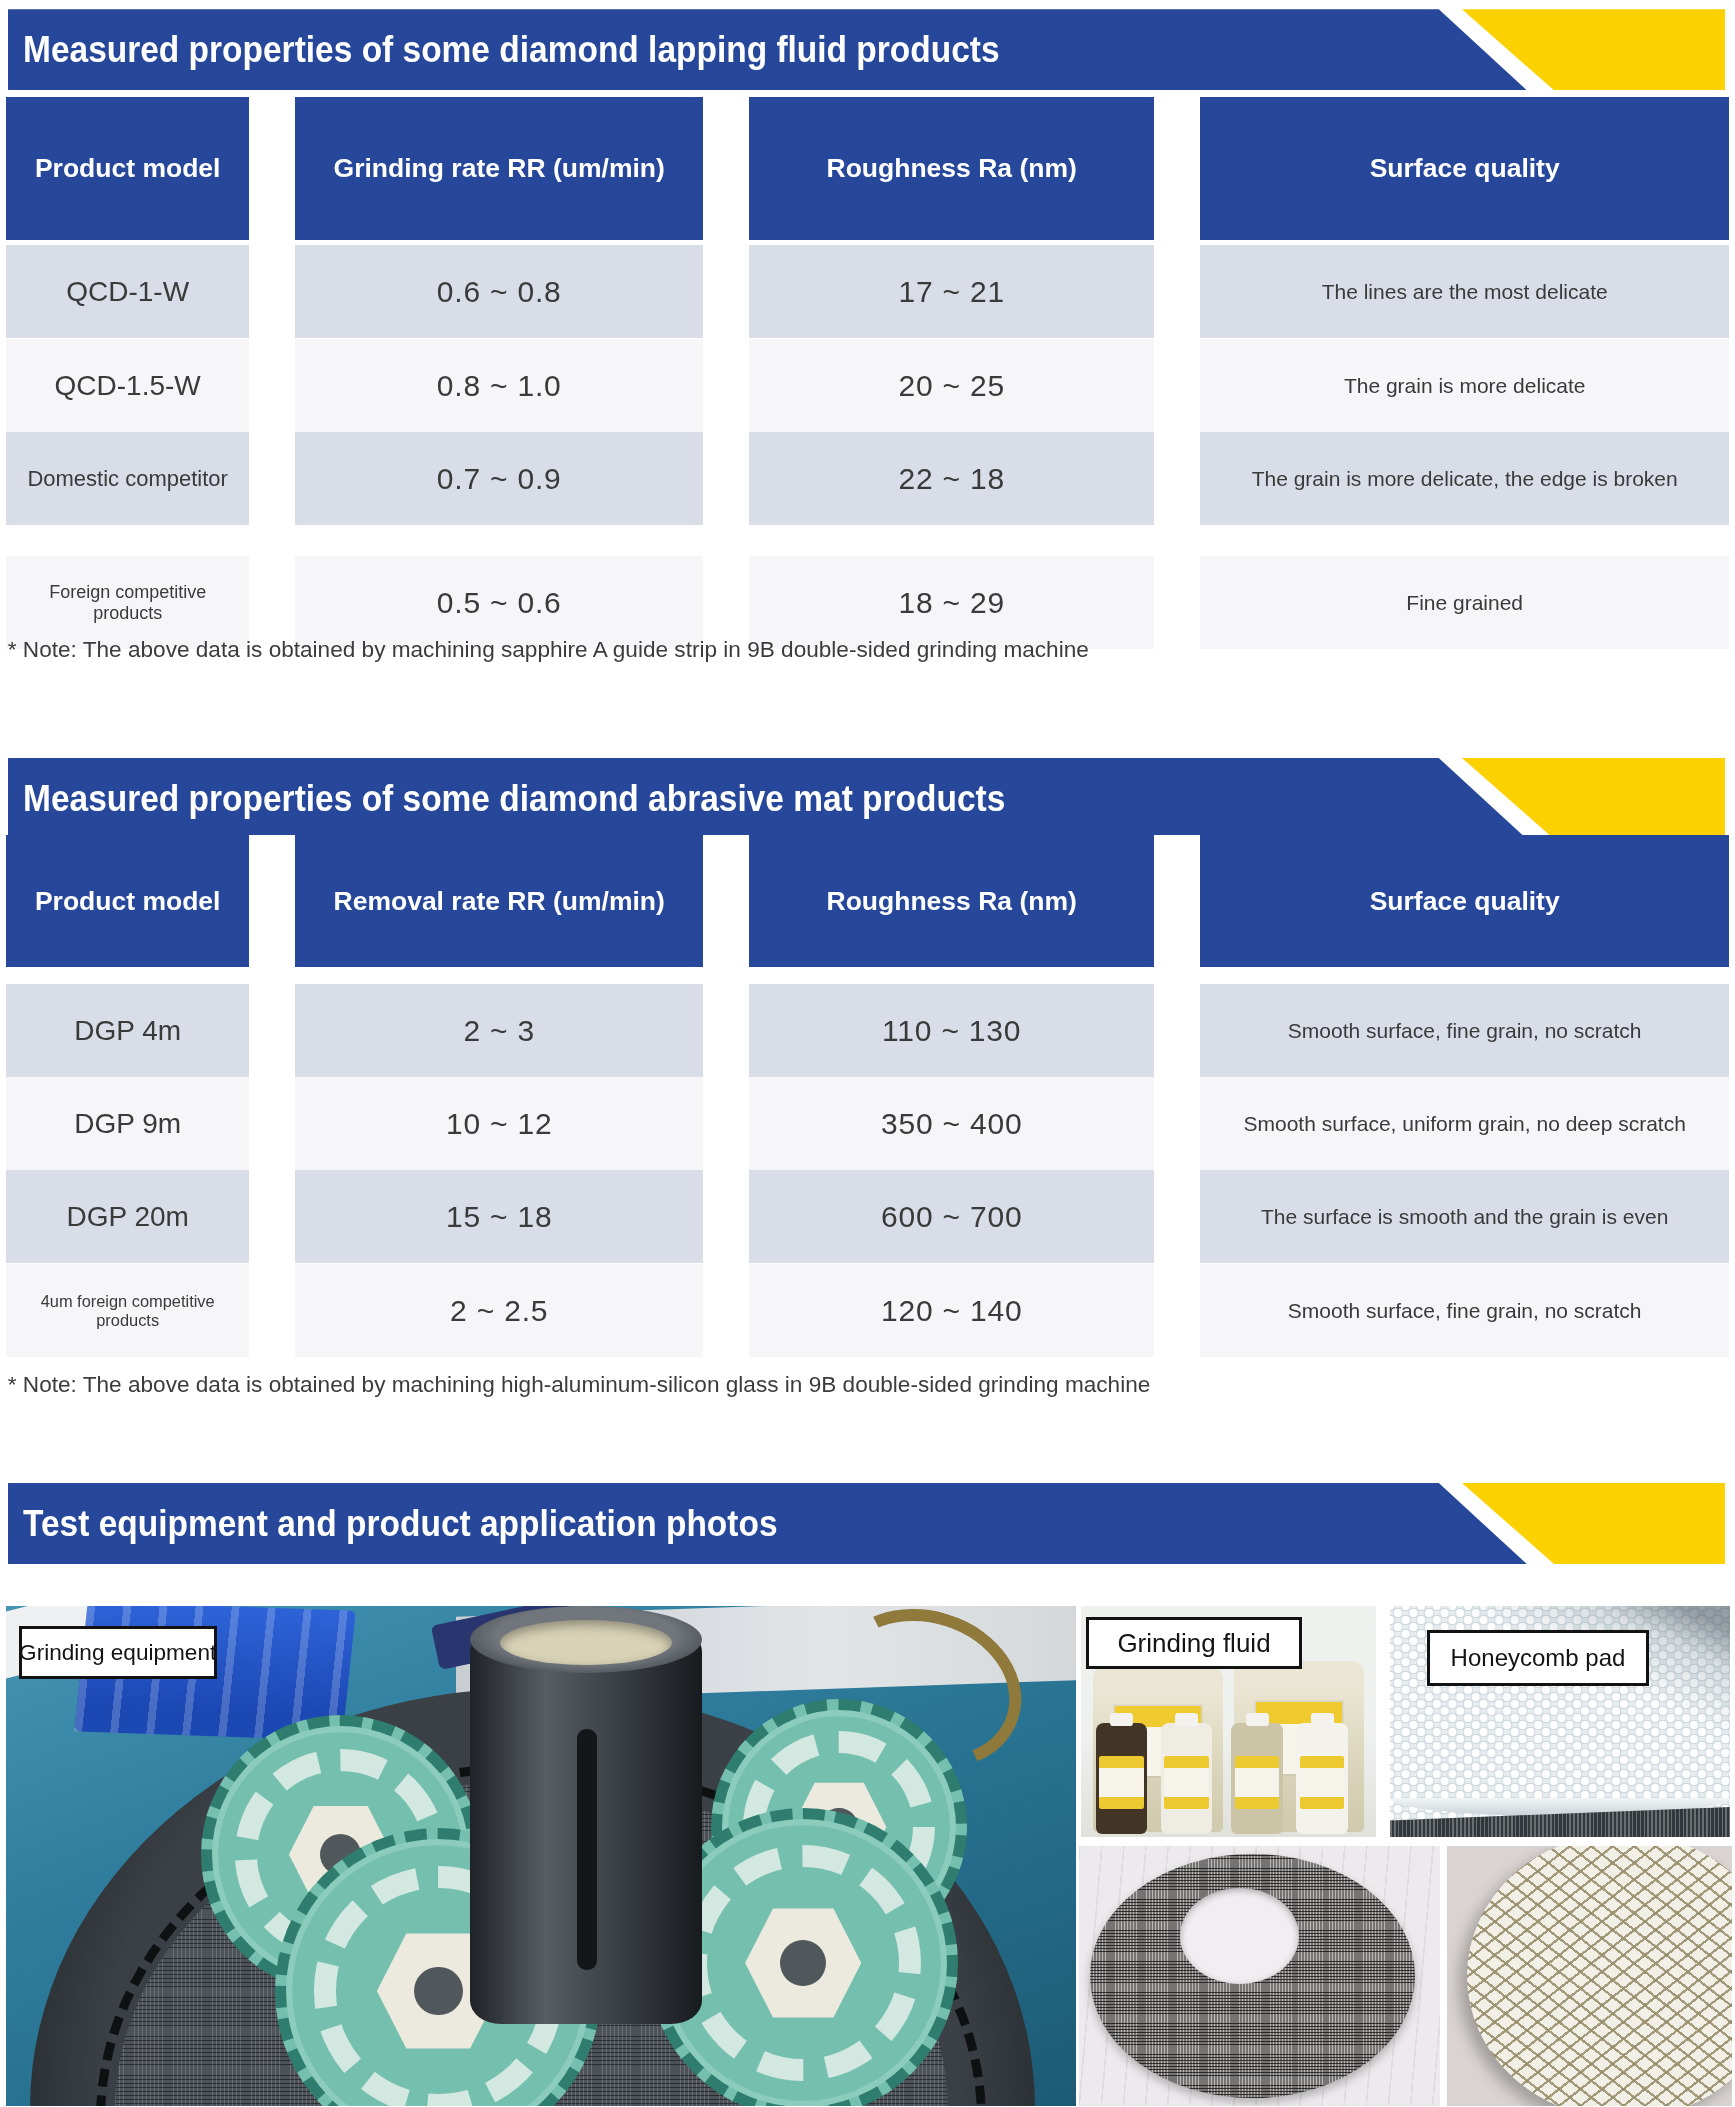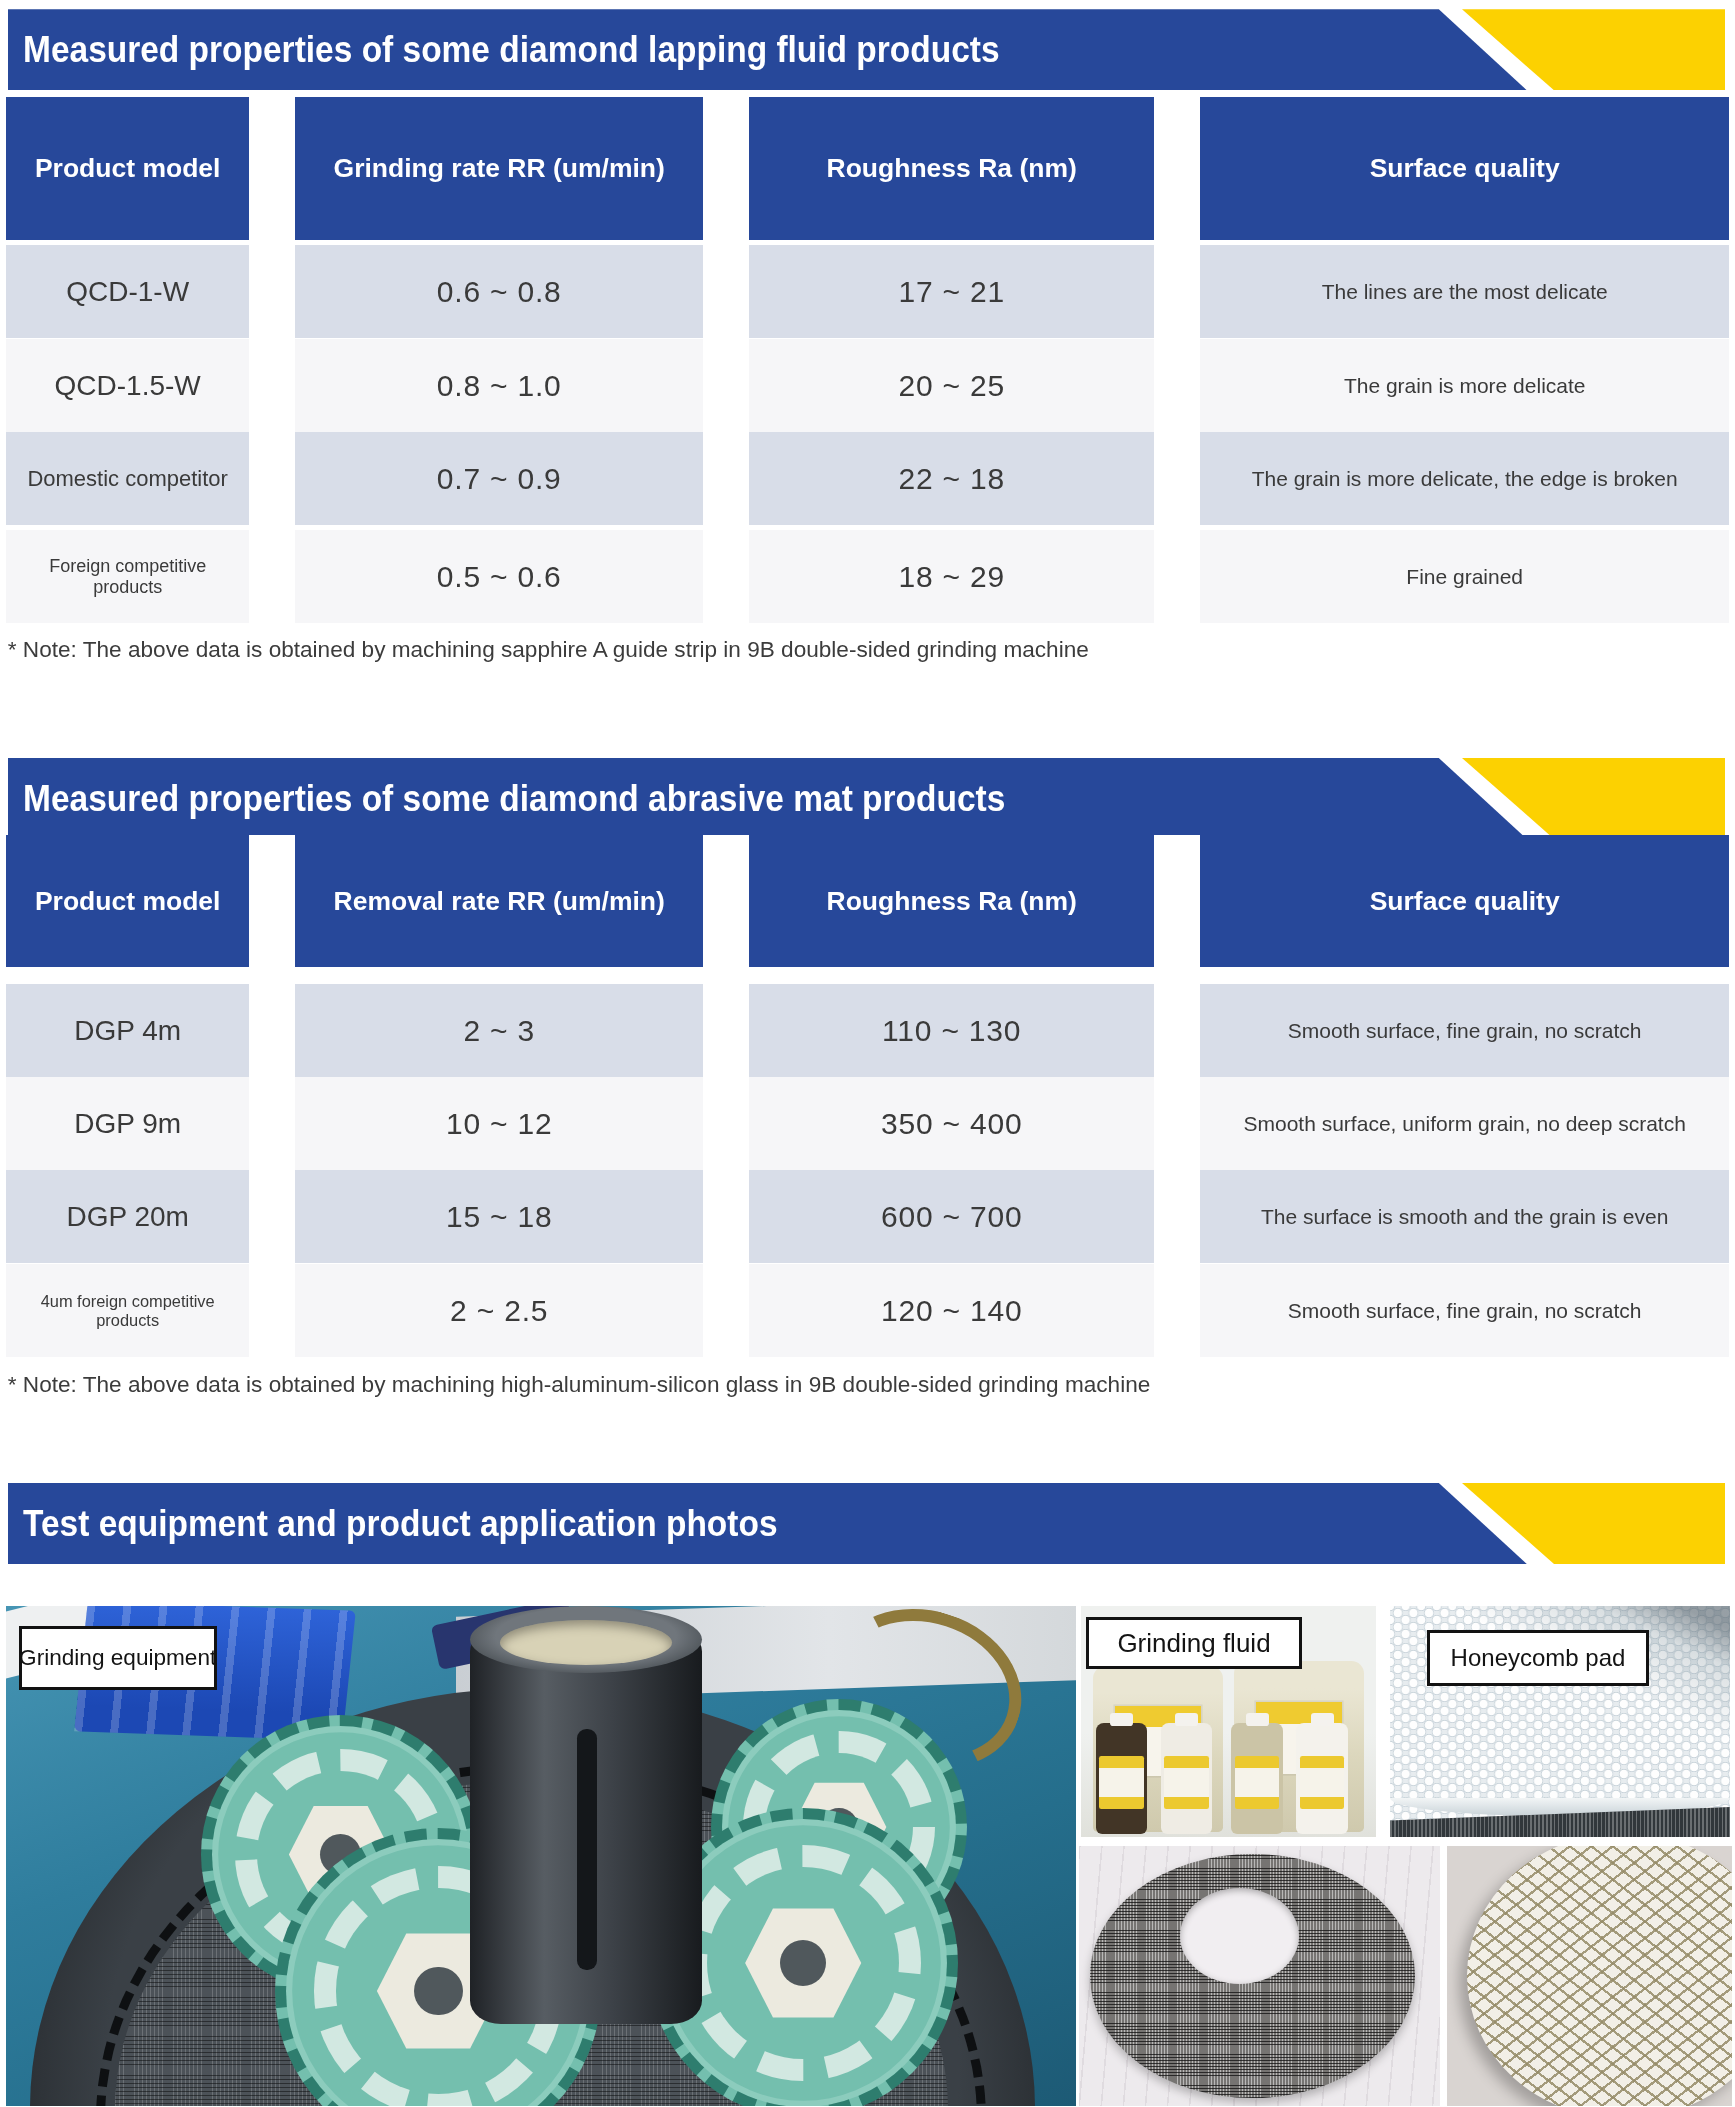--- a/index.html
+++ b/index.html
@@ -149,21 +149,21 @@
     <div class="cell-rate">0.8 ~ 1.0</div>
     <div class="cell-rough">20 ~ 25</div>
     <div class="cell-quality">The grain is more delicate</div>
   </div>
   <div class="trow row-a r-sm" style="top:432px;">
     <div class="cell-model">Domestic competitor</div>
     <div class="cell-rate">0.7 ~ 0.9</div>
     <div class="cell-rough">22 ~ 18</div>
     <div class="cell-quality">The grain is more delicate, the edge is broken</div>
   </div>
-  <div class="trow row-b r-xs" style="top:530px;">
+  <div class="trow row-b r-xs" style="top:556px;">
     <div class="cell-model">Foreign competitive products</div>
     <div class="cell-rate">0.5 ~ 0.6</div>
     <div class="cell-rough">18 ~ 29</div>
     <div class="cell-quality">Fine grained</div>
   </div>
 
   <div class="note" style="top:637px;">* Note: The above data is obtained by machining sapphire A guide strip in 9B double-sided grinding machine</div>
 
   <div class="banner" style="top:746px;margin-top:12px;">
     <div class="banner-blue">
@@ -241,21 +241,21 @@
       <div class="seg"></div>
       <div class="hub"></div>
       <div class="hole"></div>
     </div>
     <div class="pe-cyl">
       <div class="cap"></div>
       <div class="cap-inner"></div>
       <div class="slot"></div>
     </div>
   </div>
-  <div class="photo-label" style="left:18.7px;top:1626px;width:198px;height:64px;font-size:22.6px;">Grinding equipment</div>
+  <div class="photo-label" style="left:18.7px;top:1626px;width:198px;height:53px;font-size:22.6px;">Grinding equipment</div>
 
   <div class="photo p-fluid" style="left:1081px;top:1606px;width:295px;height:231px;">
     <div class="jug" style="left:4%;top:26%;width:44%;height:72%;">
       <div class="jlabel"></div>
     </div>
     <div class="jug" style="left:52%;top:24%;width:44%;height:74%;">
       <div class="jlabel"></div>
     </div>
     <div class="bottle b1" style="left:5%;"></div>
     <div class="bottle b2" style="left:27%;"></div>

